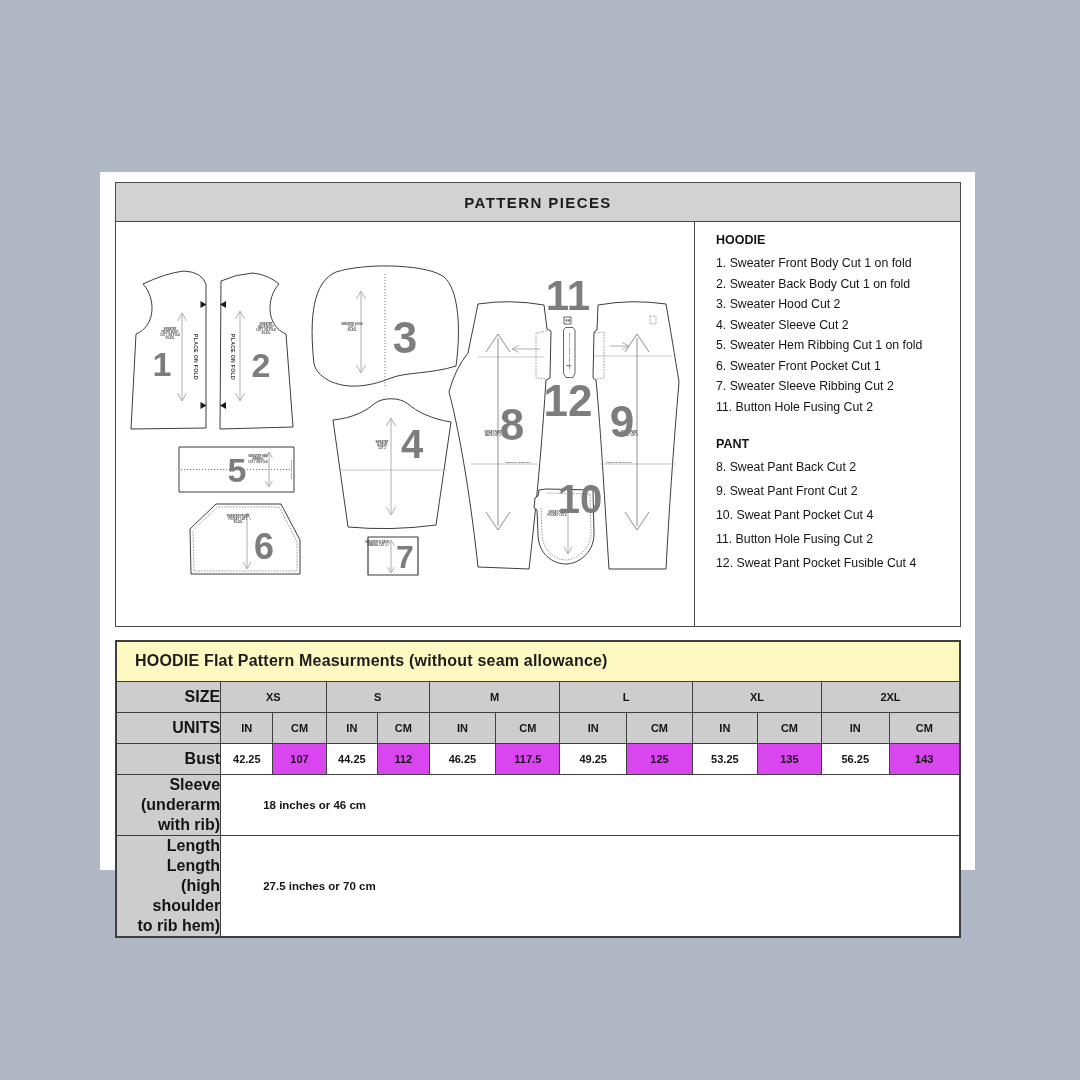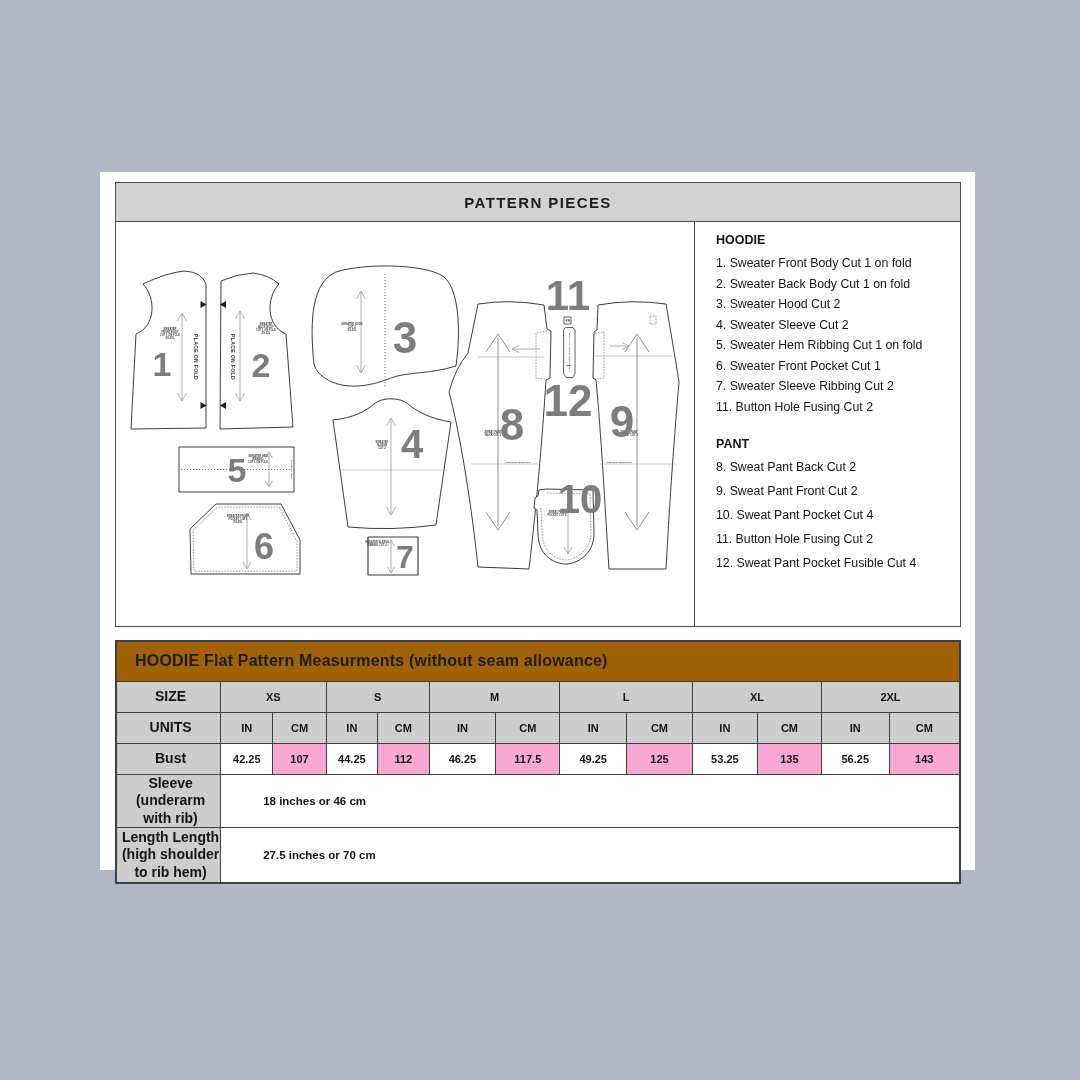--- a/index.html
+++ b/index.html
@@ -34,27 +34,27 @@
   .thinline{stroke:#b0b0b0;stroke-width:0.7}
   .micro{font-size:2.6px;fill:#444;font-weight:600;text-anchor:middle}
   .micro2{font-size:2.2px;fill:#555;font-weight:600;text-anchor:middle}
   .foldtxt{font-size:5px;fill:#2e2e2e;font-weight:600;letter-spacing:0.4px;text-anchor:middle}
   .vtiny{font-size:2.4px;fill:#555;font-weight:600;text-anchor:middle}
   .foldmark{fill:#1a1a1a;stroke:none}
 
   
   table.meas{position:absolute;left:15px;top:468px;width:846px;border-collapse:collapse;table-layout:fixed;color:#141414;border:2px solid #3f3f3f}
   table.meas td{border:1px solid #3f3f3f;font-size:11px;font-weight:600;text-align:center;padding:0;box-sizing:border-box}
-  table.meas td.lbl{text-align:center;padding-left:4px;background:#cdcdcd;font-size:14px;line-height:1.25;white-space:pre-line}
-  table.meas tr.title-row td{height:40px;background:#a16207;text-align:left;padding-left:18px;font-size:16px;font-weight:700;letter-spacing:0.2px;color:#1d1d1d}
+  table.meas td.lbl{text-align:right;padding-left:4px;background:#cdcdcd;font-size:16px;line-height:1.25;white-space:pre-line}
+  table.meas tr.title-row td{height:40px;background:#fef9c3;text-align:left;padding-left:18px;font-size:16px;font-weight:700;letter-spacing:0.2px;color:#1d1d1d}
   table.meas tr.size-row td{height:31px;background:#cdcdcd}
   table.meas tr.units-row td{height:31px;background:#cdcdcd}
   table.meas tr.bust-row td{height:31px}
   table.meas tr.bust-row td.in{background:#ffffff}
-  table.meas tr.bust-row td.cm{background:#f9a8d4}
+  table.meas tr.bust-row td.cm{background:#d946ef}
   table.meas tr.span-row td.val{height:30px;background:#ffffff;text-align:left;padding-left:42px;font-weight:600;font-size:11.5px}
   table.meas tr.span-row.tall td{height:55px}
 </style>
 </head>
 <body>
 
 <div class="card">
 
   <div class="panel">
     <div class="panel-header">PATTERN PIECES</div>

